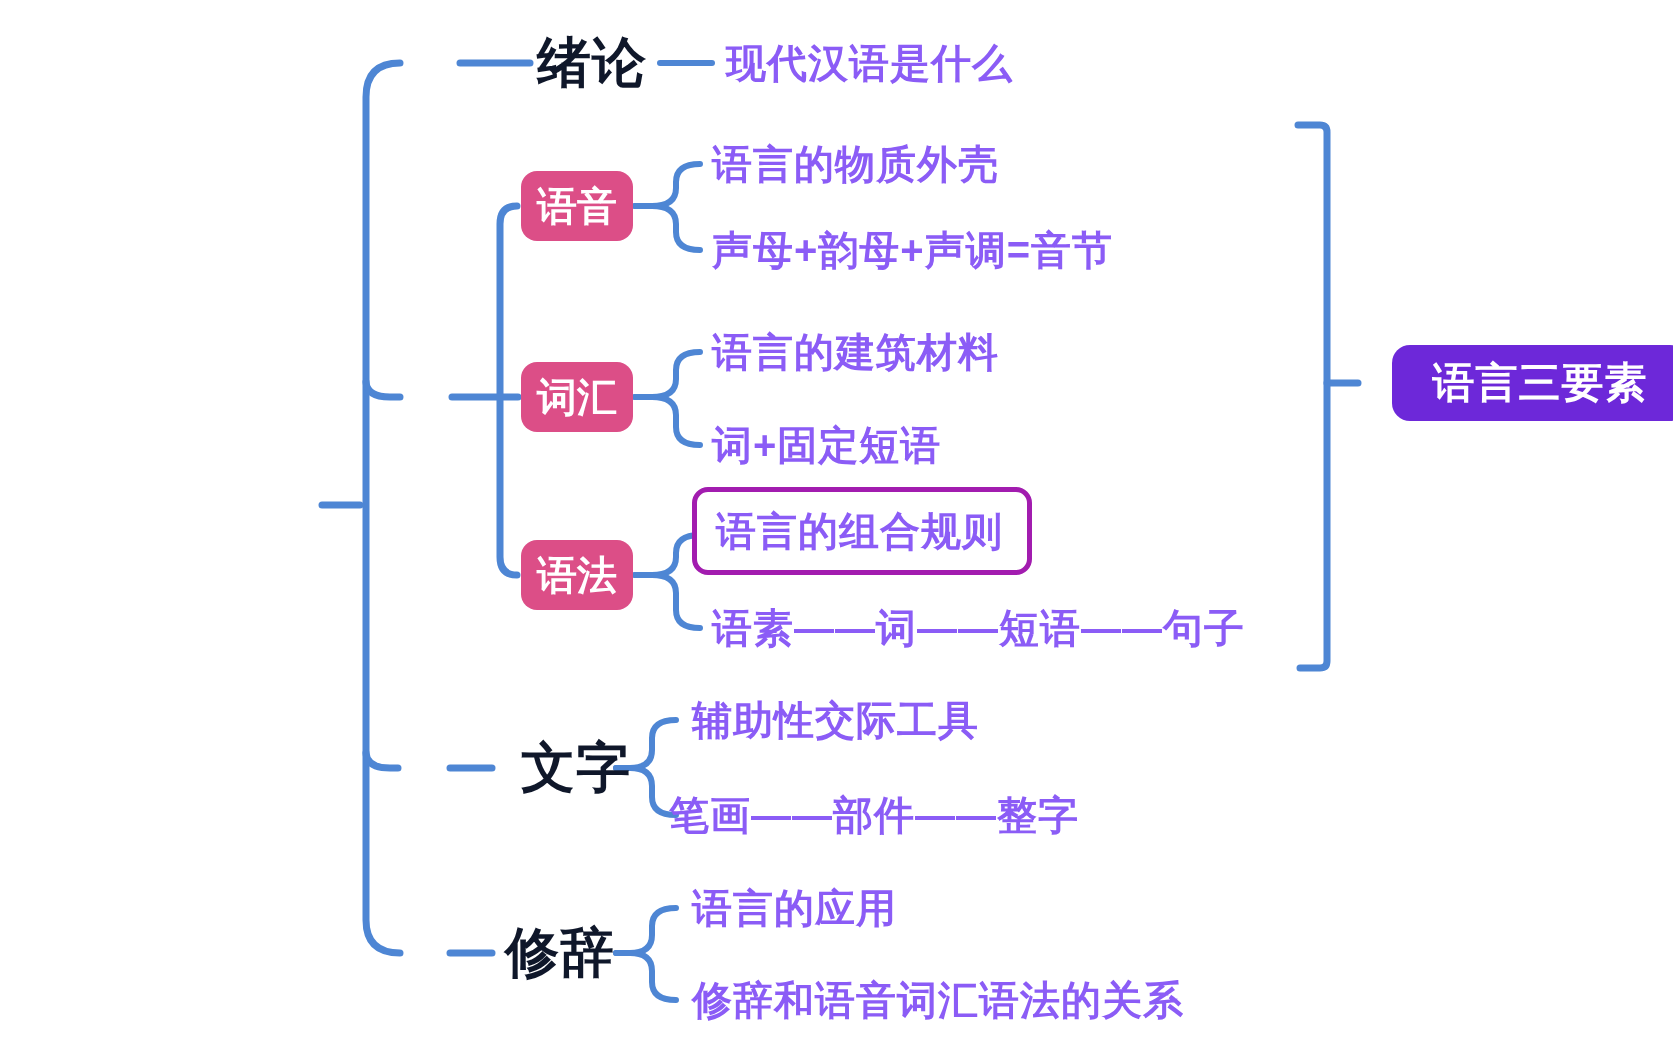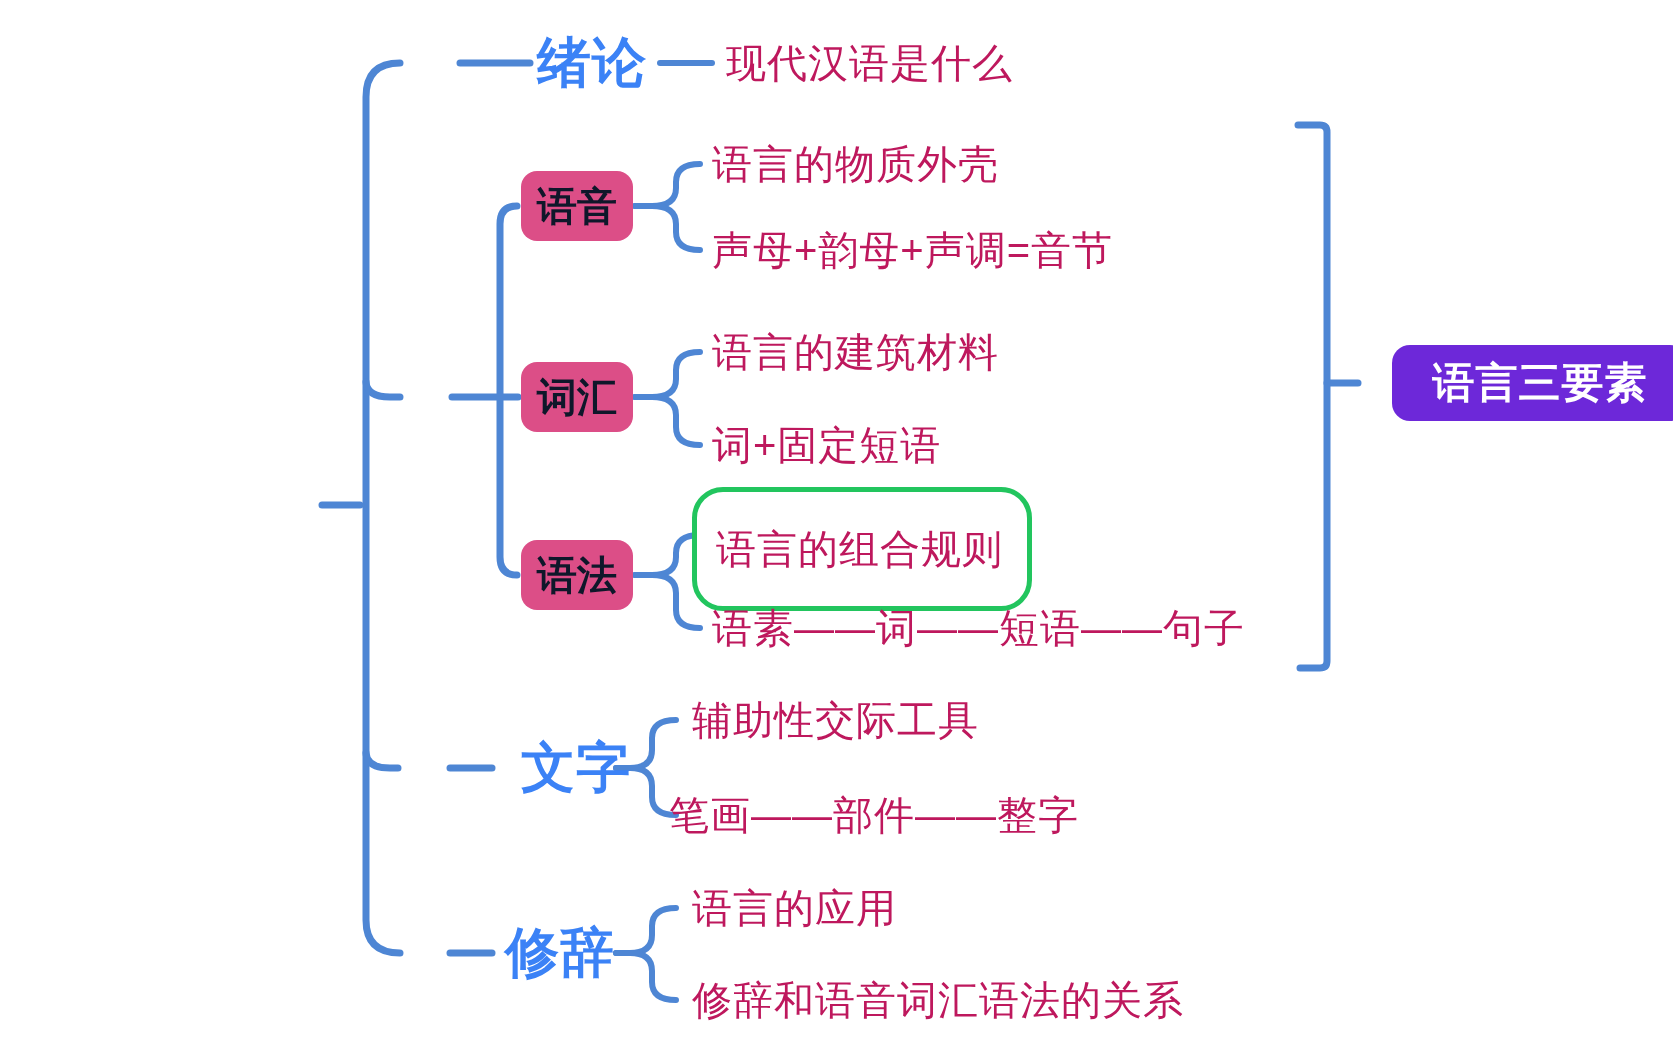--- a/index.html
+++ b/index.html
@@ -9,33 +9,33 @@
     background:#ffffff;
     overflow:hidden;
     font-family:"Liberation Sans","DejaVu Sans",sans-serif;
   }
   #lines{position:absolute;left:0;top:0;width:1673px;height:1048px;}
   .node{position:absolute;transform:translateY(-50%);white-space:nowrap;}
   .root-label{
     color:#4a80d4;font-size:64px;font-weight:600;letter-spacing:2px;
   }
   .big-label{
-    color:#3b82f6;font-size:54px;font-weight:600;letter-spacing:1px;
+    color:#0f172a;font-size:54px;font-weight:600;letter-spacing:1px;
   }
   .leaf{
-    color:#be185d;font-size:40px;font-weight:400;letter-spacing:1px;
+    color:#8b5cf6;font-size:40px;font-weight:700;letter-spacing:1px;
   }
   .topic-box{
     position:absolute;width:112px;height:70px;border-radius:16px;
-    background:#dc4e87;color:#0f172a;font-size:40px;font-weight:600;
+    background:#dc4e87;color:#ffffff;font-size:40px;font-weight:600;
     display:flex;align-items:center;justify-content:center;
   }
   .highlight-box{
-    position:absolute;left:692px;top:487px;width:340px;height:124px;
-    border:5px solid #22c55e;border-radius:31px;background:#ffffff;
+    position:absolute;left:692px;top:487px;width:340px;height:88px;
+    border:5px solid #a21caf;border-radius:16px;background:#ffffff;
     box-sizing:border-box;display:flex;align-items:center;
     padding-left:19px;
   }
   .highlight-box .leaf{position:static;transform:none;}
   .annotation-box{
     position:absolute;left:1392px;top:345px;width:296px;height:76px;
     border-radius:18px;background:#6d28d9;color:#ffffff;
     font-size:42px;font-weight:700;letter-spacing:1px;
     display:flex;align-items:center;justify-content:center;
   }

